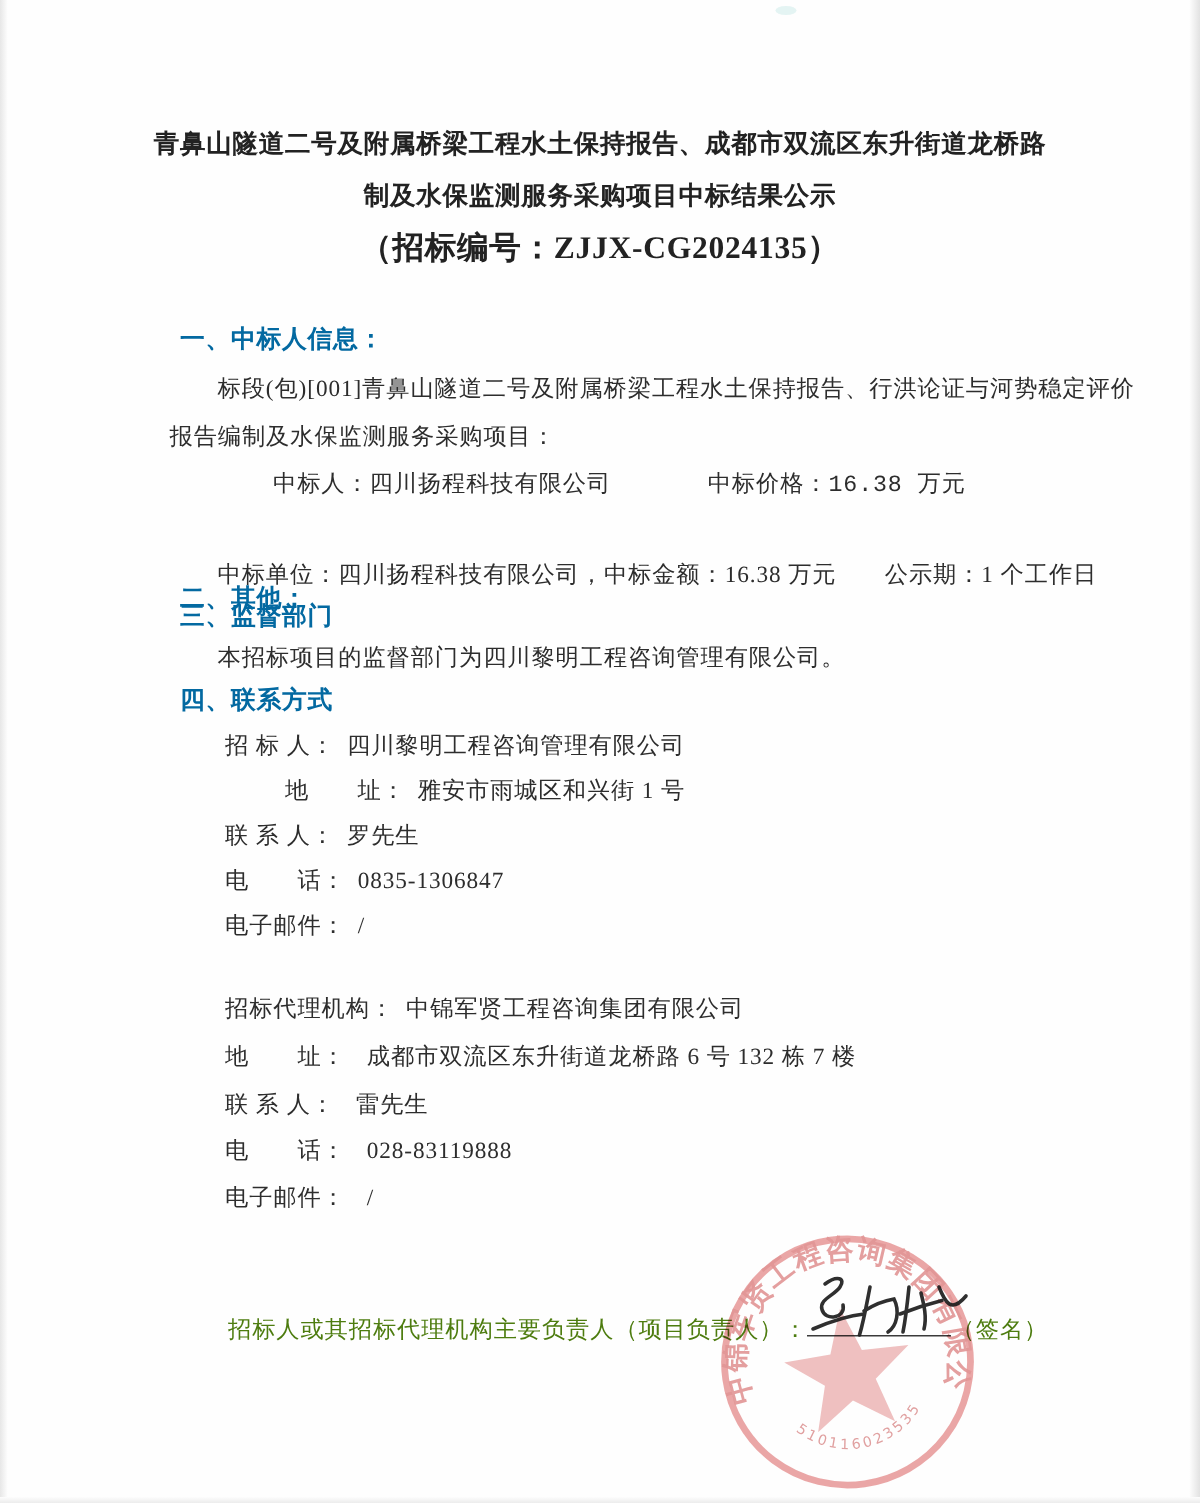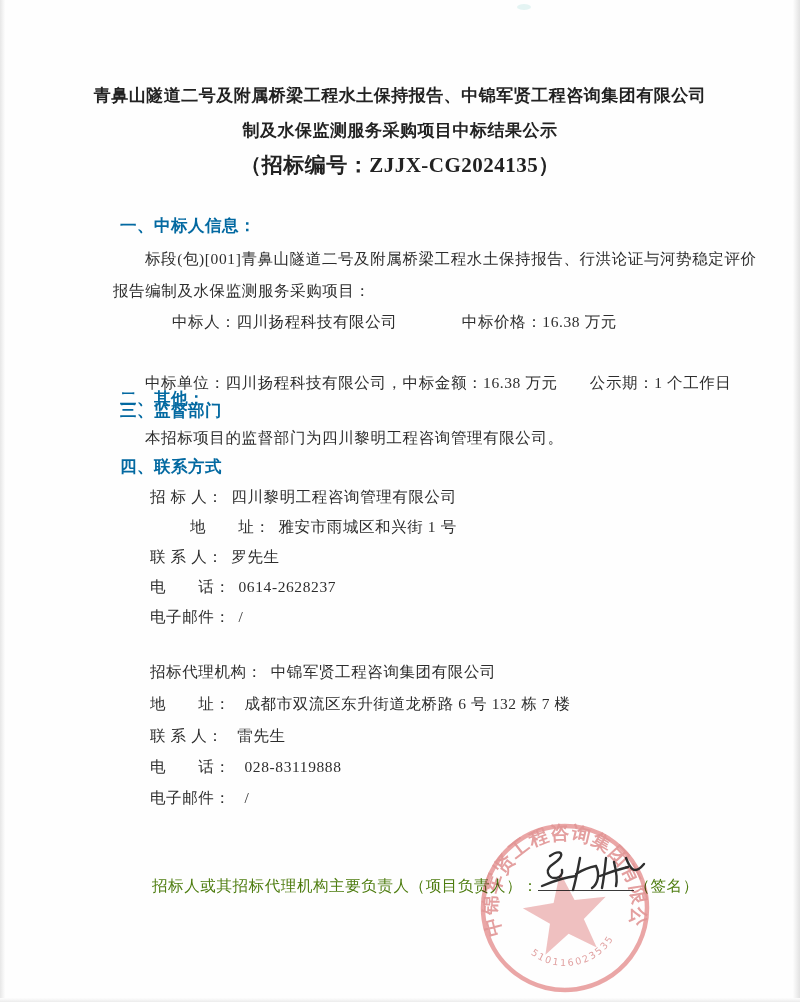--- a/index.html
+++ b/index.html
@@ -21,21 +21,21 @@
   .t1 { top: 84px; }
   .t2 { top: 119px; font-family: Liberation Mono, monospace; }
   .t3 { top: 151px; font-size: 21px; }
 
   .heading { font-weight: bold; font-size: 16.5px; color: #0369a1; letter-spacing: 0.5px; }
   .body-text { font-size: 15.5px; letter-spacing: 0.6px; color: #2d2d2d; }
 
   .h1 { left: 120px; top: 215px; }
   .p1a { left: 145px; top: 249px; }
   .p1b { left: 113px; top: 281px; }
-  .p1c { left: 172px; top: 312px; }
+  .p1c { left: 182px; top: 312px; font-family: Liberation Mono, monospace; }
   .h2 { left: 120px; top: 344px; margin-top: 44px; }
   .p2 { left: 145px; top: 373px; }
   .h3 { left: 120px; top: 400px; }
   .p3 { left: 145px; top: 428px; }
   .h4 { left: 120px; top: 456px; }
 
   .contact-row { left: 150px; font-size: 15.5px; letter-spacing: 0.6px; }
   .contact-row .lbl { display: inline-block; }
   .contact-row .val { margin-left: 8px; }
   .c1-r1 { top: 487px; } .c1-r2 { top: 517px; margin-left: 40px; } .c1-r3 { top: 547px; }
@@ -62,21 +62,21 @@
 </style>
 </head>
 <body>
 
 <div class="page">
   <div class="edge-left"></div>
   <div class="edge-right"></div>
   <div class="edge-bottom"></div>
   <div class="speck"></div>
 
-  <div class="abs title t1">青鼻山隧道二号及附属桥梁工程水土保持报告、中锦军贤工程咨询集团有限公司</div>
+  <div class="abs title t1">青鼻山隧道二号及附属桥梁工程水土保持报告、成都市双流区东升街道龙桥路</div>
   <div class="abs title t2">制及水保监测服务采购项目中标结果公示</div>
   <div class="abs title t3">（招标编号：ZJJX-CG2024135）</div>
 
   <div class="abs heading h1">一、中标人信息：</div>
   <div class="abs body-text p1a">标段(包)[001]青鼻山隧道二号及附属桥梁工程水土保持报告、行洪论证与河势稳定评价</div>
   <div class="abs body-text p1b">报告编制及水保监测服务采购项目：</div>
   <div class="abs body-text p1c">中标人：四川扬程科技有限公司　　　　中标价格：16.38 万元</div>
 
   <div class="abs heading h2">二、其他：</div>
   <div class="abs body-text p2">中标单位：四川扬程科技有限公司，中标金额：16.38 万元　　公示期：1 个工作日</div>
@@ -89,21 +89,21 @@
   <div class="abs contact-row c1-r1">
     <span class="lbl">招 标 人：</span><span class="val">四川黎明工程咨询管理有限公司</span>
   </div>
   <div class="abs contact-row c1-r2">
     <span class="lbl">地　　址：</span><span class="val">雅安市雨城区和兴街 1 号</span>
   </div>
   <div class="abs contact-row c1-r3">
     <span class="lbl">联 系 人：</span><span class="val">罗先生</span>
   </div>
   <div class="abs contact-row c1-r4">
-    <span class="lbl">电　　话：</span><span class="val">0614-2628237</span>
+    <span class="lbl">电　　话：</span><span class="val">0835-1306847</span>
   </div>
   <div class="abs contact-row c1-r5">
     <span class="lbl">电子邮件：</span><span class="val">/</span>
   </div>
 
   <div class="abs contact-row c2 c2-r1">
     <span class="lbl">招标代理机构：</span><span class="val">中锦军贤工程咨询集团有限公司</span>
   </div>
   <div class="abs contact-row c2 c2-r2">
     <span class="lbl">地　　址：</span><span class="val">成都市双流区东升街道龙桥路 6 号 132 栋 7 楼</span>

